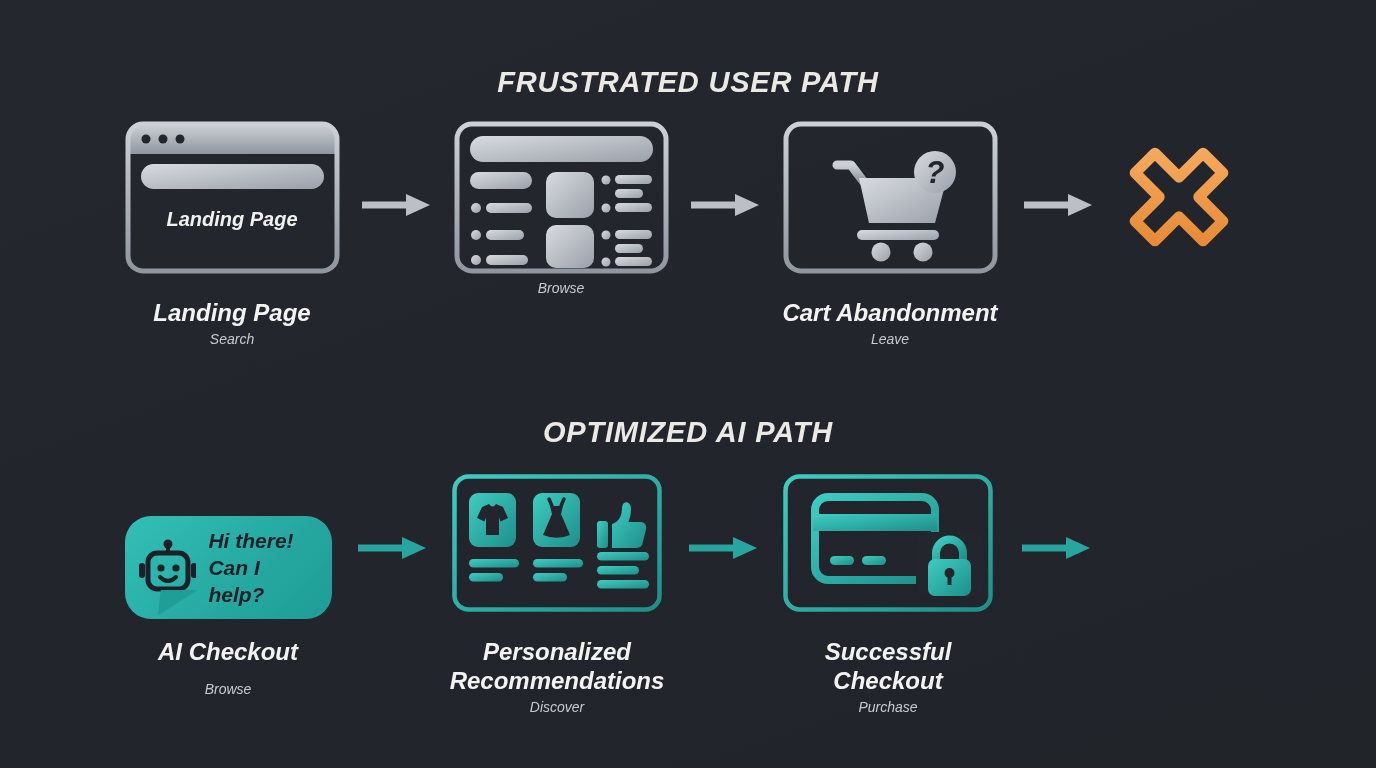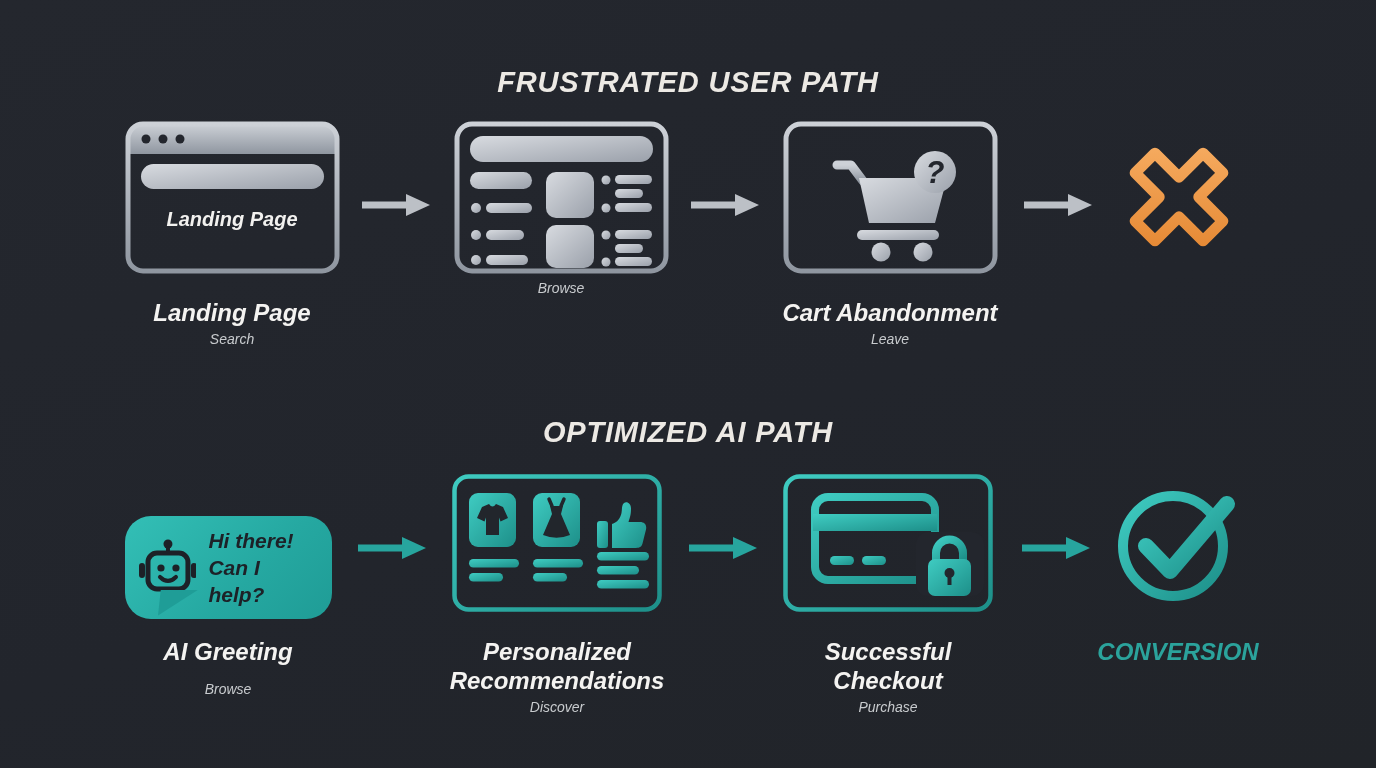--- a/index.html
+++ b/index.html
@@ -231,21 +231,21 @@
           </svg>
           <div class="bubble-text">
             <div>Hi there!</div>
             <div>Can I help?</div>
           </div>
         </div>
         <div class="bubble-tail"></div>
       </div>
     </div>
     <div class="title-slot">
-        <div class="step-title">AI Greeting</div>
+        <div class="step-title">AI Checkout</div>
       </div>
     <div class="step-sub">Browse</div>
   </div>
 
   <div class="col row2" id="col-r2-c3" style="left:748px; top:471px;">
     <div class="icon-wrap">
       <svg width="210" height="138" viewBox="0 0 210 138">
         <rect x="2.5" y="2.5" width="205" height="133" rx="14" fill="none" stroke="url(#gTeal)" stroke-width="4.5"></rect>
         <rect x="32" y="23" width="120" height="83" rx="13" fill="none" stroke="url(#gTeal)" stroke-width="8"></rect>
         <rect x="30" y="40" width="124" height="17" fill="url(#gTeal)"></rect>
@@ -283,31 +283,20 @@
         <rect x="145" y="106" width="52" height="8.5" rx="4.25" fill="url(#gTeal)"></rect>
         <rect x="2.5" y="2.5" width="205" height="133" rx="14" fill="none" stroke="url(#gTeal)" stroke-width="4.5"></rect>
       </svg>
     </div>
     <div class="title-slot">
         <div class="step-title">Personalized Recommendations</div>
       </div>
     <div class="step-sub">Discover</div>
   </div>
 
-  <div class="col row2" id="col-r2-c4" style="left:1038px; top:471px;">
-    <div class="icon-wrap">
-      <svg width="130" height="130" viewBox="0 0 130 130">
-        <circle cx="60" cy="68" r="50" fill="none" stroke="url(#gTeal)" stroke-width="10"></circle>
-        <path d="M33 68 L57 93 L114 26" fill="none" stroke="url(#gTeal)" stroke-width="16" stroke-linecap="round" stroke-linejoin="round"></path>
-      </svg>
-    </div>
-    <div class="title-slot">
-        <div class="step-title outcome-label-conversion">CONVERSION</div>
-      </div>
-  </div>
 
   <svg class="arrow" style="left:356px; top:534px;" viewBox="0 0 72 28">
     <line x1="2" y1="14" x2="48" y2="14" stroke="#27a59e" stroke-width="7"></line>
     <polygon points="46,3 70,14 46,25" fill="#27a59e"></polygon>
   </svg>
   <svg class="arrow" style="left:687px; top:534px;" viewBox="0 0 72 28">
     <line x1="2" y1="14" x2="48" y2="14" stroke="#27a59e" stroke-width="7"></line>
     <polygon points="46,3 70,14 46,25" fill="#27a59e"></polygon>
   </svg>
   <svg class="arrow" style="left:1020px; top:534px;" viewBox="0 0 72 28">

